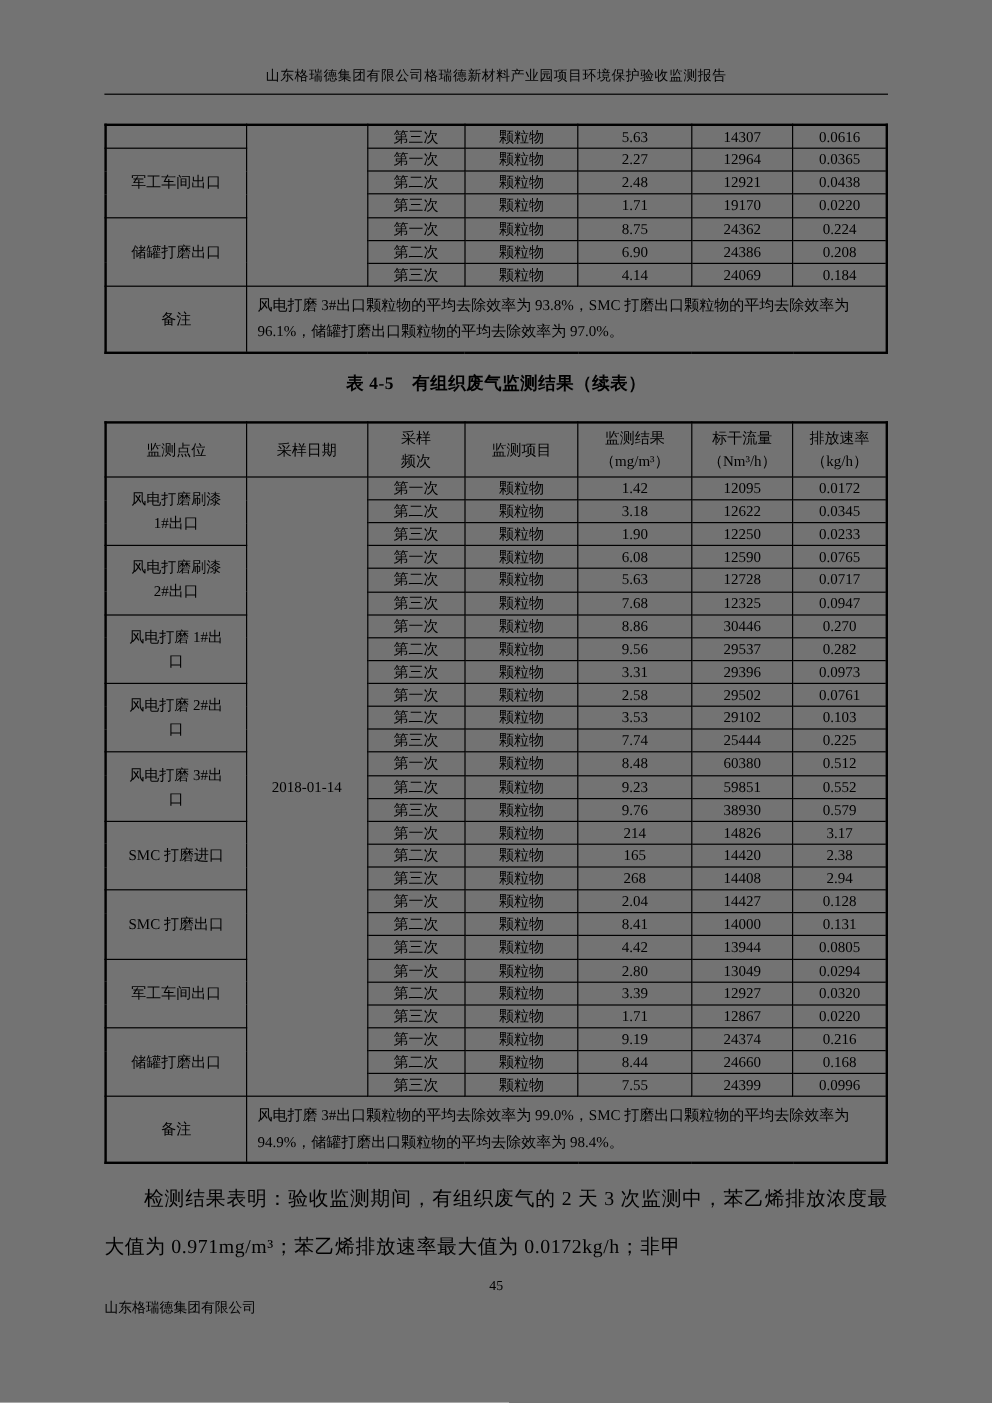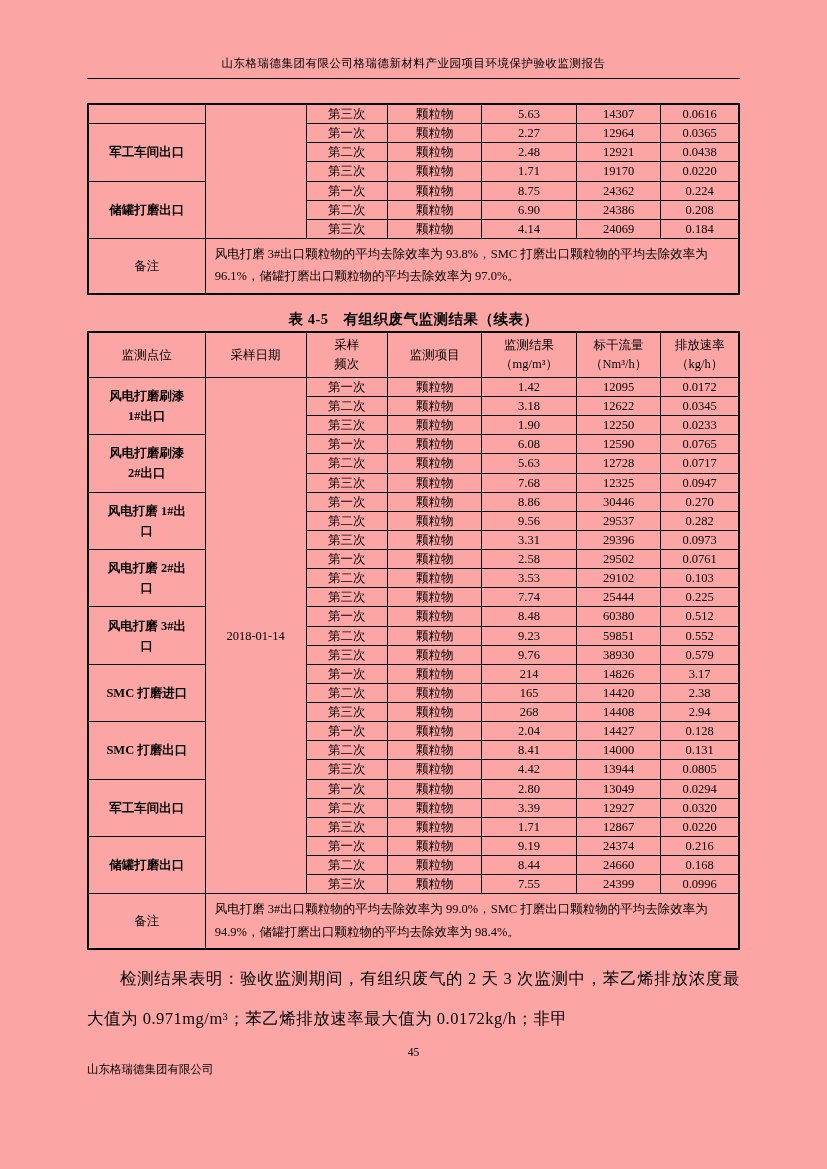--- a/index.html
+++ b/index.html
@@ -1,20 +1,20 @@
 <!DOCTYPE html>
 <html lang="zh"><head>
 <meta charset="utf-8">
 <style>
   html,body { margin:0; padding:0; background:#ffffff; }
   .page {
     position:relative;
     width:827px; height:1169px;
     margin:0 auto;
-    background:#fca5a5;
+    background:#737373;
     color:#000;
     font-family:"Liberation Serif","DejaVu Serif",serif;
     box-sizing:border-box;
     padding:56px 87px 0 87px;
     overflow:hidden;
   }
   .doc-header {
     text-align:center;
     font-size:11.5px;
     letter-spacing:0.5px;
@@ -32,34 +32,34 @@
     font-size:12.5px;
     font-weight:normal;
     text-align:center;
     vertical-align:middle;
     padding:0 2px;
     line-height:1.45;
     overflow:hidden;
   }
   .tbl thead th { height:44px; white-space:pre-line; line-height:1.5; }
   .tbl tbody td { height:18px; }
-  .tbl td.point { white-space:pre-line; line-height:1.6;font-weight:bold; }
+  .tbl td.point { white-space:pre-line; line-height:1.6; }
   .tbl td.note {
     text-align:left;
     padding:4px 9px 5px 9px;
     line-height:1.8;
     height:auto;
     border-radius:27px;
   }
   .tbl-top { margin-top:24px; }
   .tbl-caption {
     text-align:center;
     font-weight:bold;
     font-size:14.5px;
-    margin:15px 0 2px 0;
+    margin:15px 0 22px 0;
     white-space:pre-wrap;
     letter-spacing:0.5px;
   }
   .body-para {
     font-size:16.5px;
     line-height:2.42;
     text-align:justify;
     text-indent:2em;
     margin:9px 0 0 0;
     letter-spacing:0.5px;

